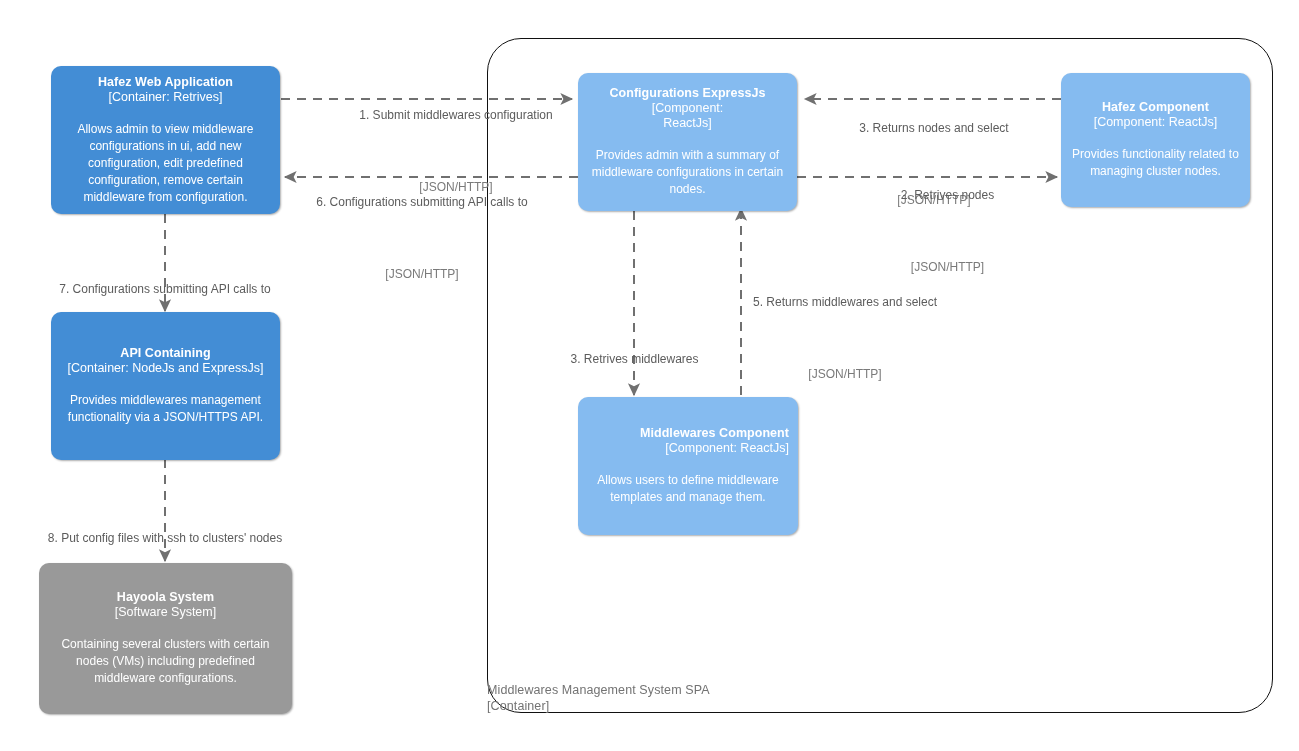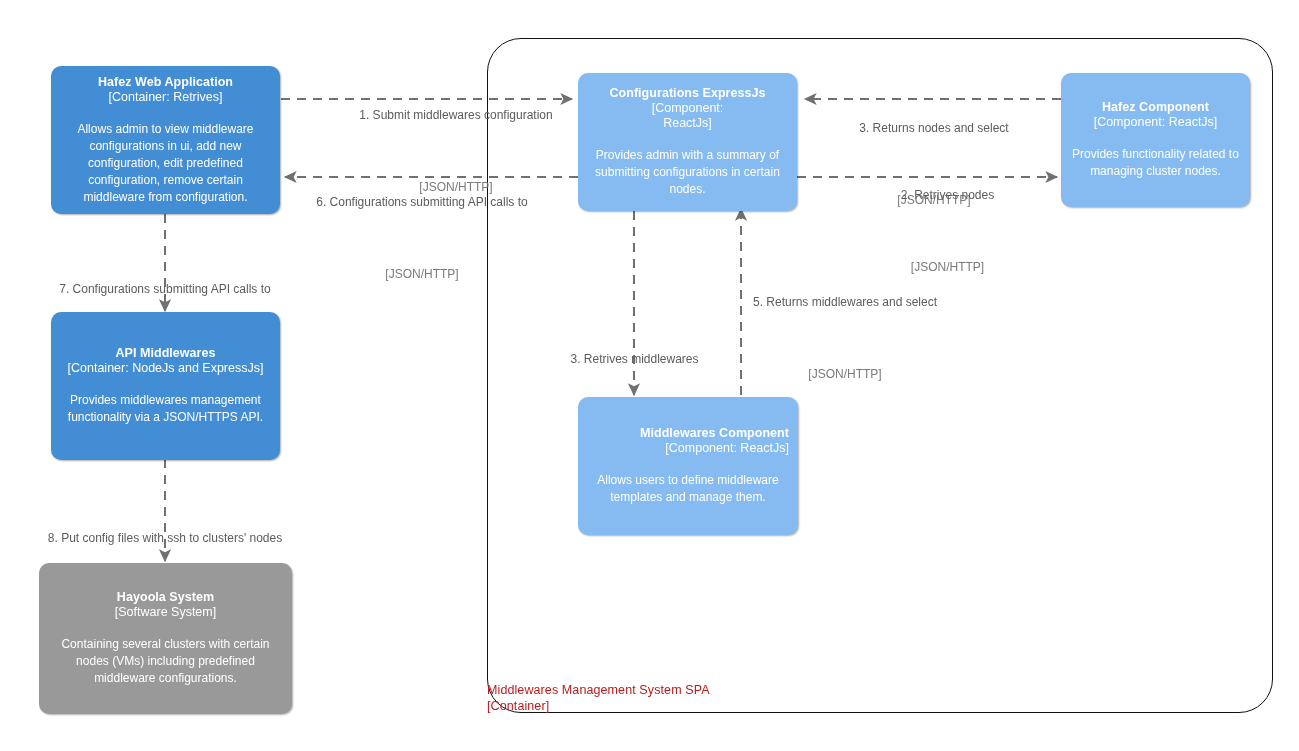--- a/index.html
+++ b/index.html
@@ -24,21 +24,21 @@
     position: absolute;
     border: 1.6px solid #111111;
     border-radius: 34px;
     box-sizing: border-box;
     background: transparent;
   }
   .boundary-label {
     position: absolute;
     font-size: 12.5px;
     line-height: 15.5px;
-    color: #b91c1c;
+    color: #737373;
     white-space: pre;
     letter-spacing: .1px;
   }
 
   
   .node {
     position: absolute;
     box-sizing: border-box;
     border-radius: 10px;
     display: flex;
@@ -179,36 +179,36 @@
     <span class="e-tech">[SSH]</span>
   </div>
 
   <div class="node container" style="left:51px; top:66px; width:229px; height:148px;">
     <div class="n-title">Hafez Web Application</div>
     <div class="n-tech">[Container: Retrives]</div>
     <div class="n-desc">Allows admin to view middleware configurations in ui, add new configuration, edit predefined configuration, remove certain middleware from configuration.</div>
   </div>
 
   <div class="node container" style="left:51px; top:312px; width:229px; height:148px;">
-    <div class="n-title">API Middlewares</div>
+    <div class="n-title">API Containing</div>
     <div class="n-tech">[Container: NodeJs and ExpressJs]</div>
     <div class="n-desc">Provides middlewares management functionality via a JSON/HTTPS API.</div>
   </div>
 
   <div class="node external" style="left:39px; top:563px; width:253px; height:151px;">
     <div class="n-title">Hayoola System</div>
     <div class="n-tech">[Software System]</div>
     <div class="n-desc">Containing several clusters with certain nodes (VMs) including predefined middleware configurations.</div>
   </div>
 
   <div class="node component" style="left:578px; top:73px; width:219px; height:138px;">
     <div class="n-title">Configurations ExpressJs</div>
     <div class="n-tech" style="white-space: pre;">[Component:
 ReactJs]</div>
-    <div class="n-desc">Provides admin with a summary of submitting configurations in certain nodes.</div>
+    <div class="n-desc">Provides admin with a summary of middleware configurations in certain nodes.</div>
   </div>
 
   <div class="node component" style="left:1061px; top:73px; width:189px; height:134px;">
     <div class="n-title">Hafez Component</div>
     <div class="n-tech">[Component: ReactJs]</div>
     <div class="n-desc">Provides functionality related to managing cluster nodes.</div>
   </div>
 
   <div class="node component" style="left:578px; top:397px; width:220px; height:138px;align-items:flex-end;">
     <div class="n-title">Middlewares Component</div>

